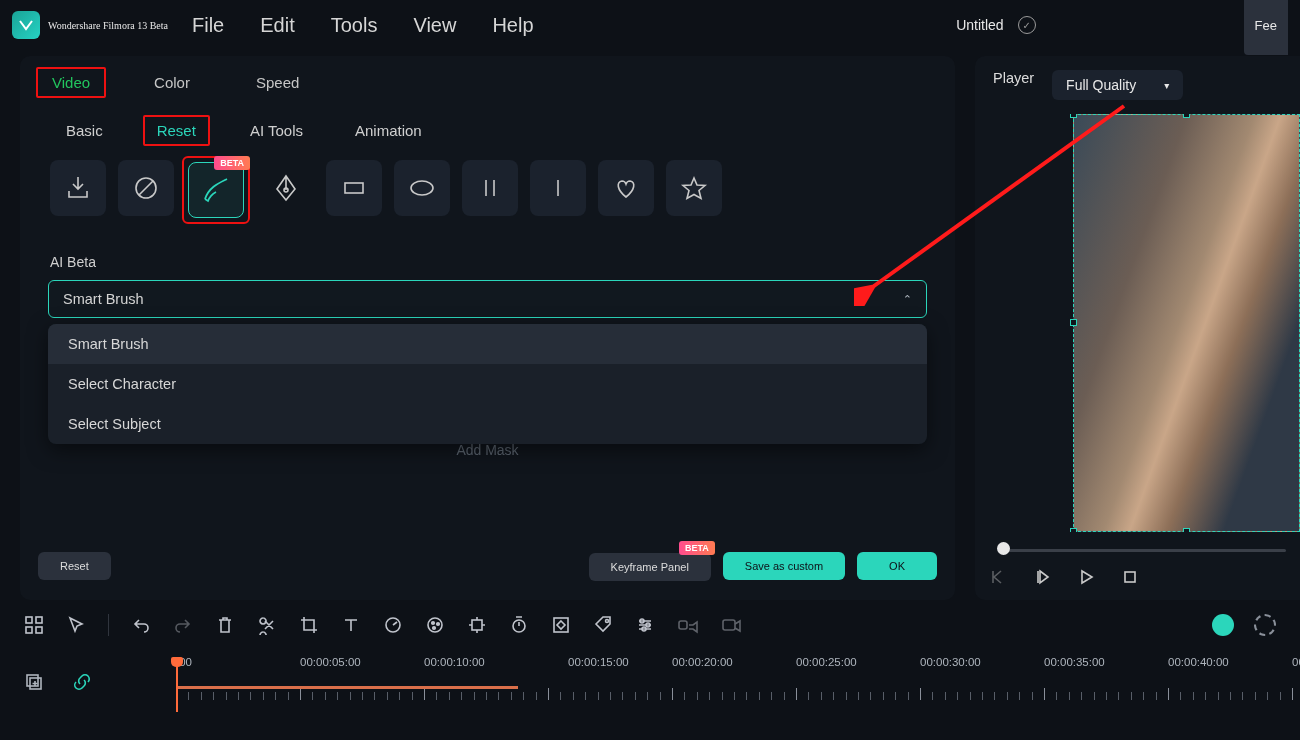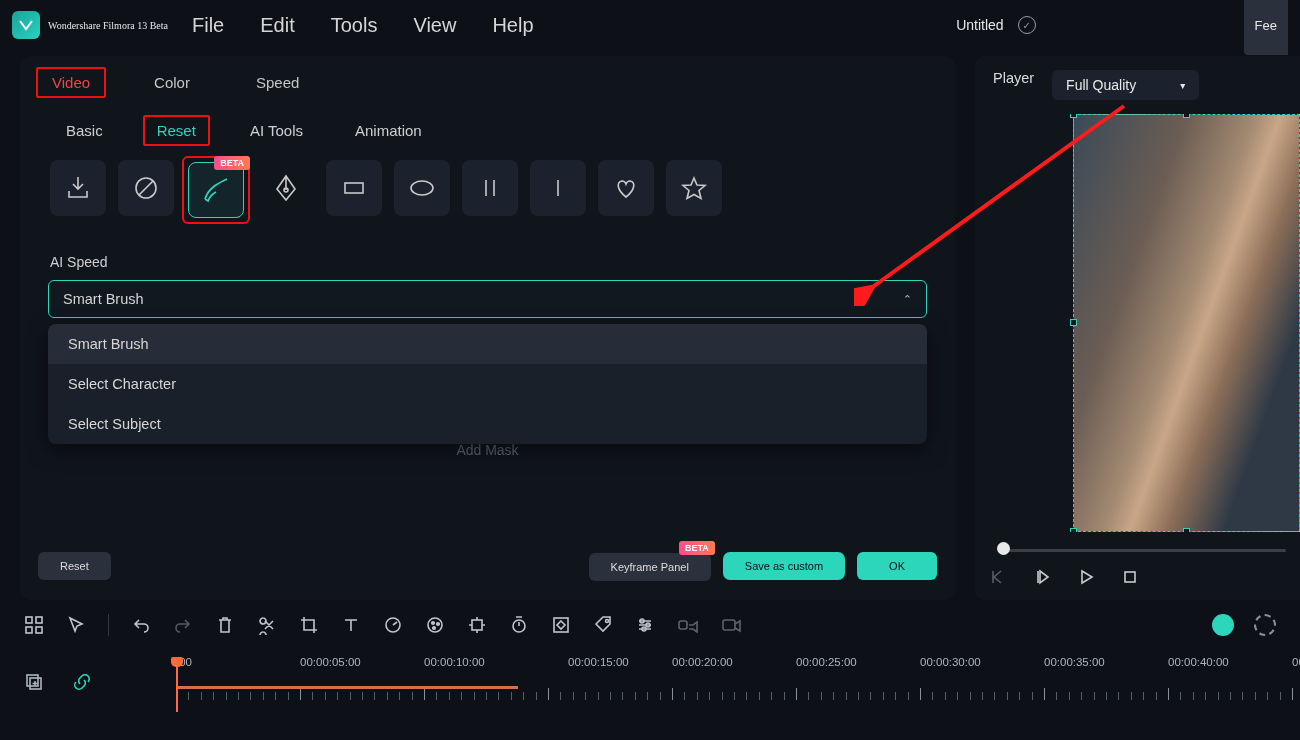--- a/index.html
+++ b/index.html
@@ -16,21 +16,21 @@
   .untitled { font-size: 14px; }
   .saved-icon { width:18px; height:18px; border:1.5px solid #9a9a9a; border-radius:50%; display:flex; align-items:center; justify-content:center; font-size:10px; color:#9a9a9a;}
   .feedback-btn { background:#2b313c; padding:22px 11px; border-radius:4px 0 0 4px; font-size:13px; }
 
   
   .main { display:flex; padding: 6px 0 0 20px; gap: 20px; height: 550px; }
   .panel { width: 935px; background: #10151c; border-radius: 10px; display:flex; flex-direction:column; }
 
   .tabrow { display:flex; align-items:center; gap:0; padding: 0 16px; height:52px; }
   .tab { padding: 8px 18px; font-size:15px; color:#c6c6c6; cursor:pointer; border-radius:4px; }
-  .tab.active { color:#ef4444; }
+  .tab.active { color:#22c55e; }
   .tab-hl { border:2.5px solid #e11; padding:5px 14px; border-radius:2px; }
   .tab + .tab { margin-left: 30px; }
 
   .subtabrow { display:flex; align-items:center; gap: 28px; padding: 0 34px; height: 44px; }
   .subtab { font-size:15px; color:#cfcfcf; cursor:pointer; padding:5px 12px; }
   .subtab.active { color:#2bd6bb; }
   .subtab-hl { border:2.5px solid #e11; border-radius:2px; }
 
   .shape-row { display:flex; gap:12px; padding: 8px 30px 4px; }
   .shape-btn { width:56px; height:56px; background:#1b222d; border-radius:8px; display:flex; align-items:center; justify-content:center; position:relative; cursor:pointer; }
@@ -49,28 +49,28 @@
   .drop-item.hl { background:#262d38; }
   .drop-item + .drop-item { border-top:none; }
   .add-mask-hidden { text-align:center; margin-top:-2px; color:#5b646f; font-size:14px; position:relative; z-index:1;}
 
   .footer { margin-top:auto; display:flex; align-items:center; padding: 0 18px 20px; gap:12px; }
   .btn { padding: 8px 22px; border-radius:6px; font-size:11px; cursor:pointer; }
   .btn-reset { background:#2b313c; color:#ddd; }
   .spacer { flex:1; }
   .kf-wrap { position:relative; }
   .btn-kf { background:#2b313c; color:#ddd; }
-  .btn-save { background:#2bd6bb; color:#0d1117; font-weight:500;border-radius:7px; }
+  .btn-save { background:#2bd6bb; color:#0d1117; font-weight:500; }
   .btn-ok { background:#2bd6bb; color:#0d1117; font-weight:500; padding:8px 32px; }
 
   
   .player { flex:1; display:flex; flex-direction:column; background:#10151c; border-radius:10px 0 0 10px; }
   .player-head { display:flex; align-items:flex-start; gap: 18px; padding: 14px 18px; }
   .player-head span.lbl { font-size:14.5px; color:#dcdcdc; }
-  .quality-dd { background:#1b222d; border-radius:6px; padding:7px 14px; display:flex; align-items:center; gap: 44px; font-size:14px; cursor:pointer; }
+  .quality-dd { background:#1b222d; border-radius:6px; padding:7px 14px; display:flex; align-items:center; gap: 28px; font-size:14px; cursor:pointer; }
   .preview { flex:1; margin: 0 0 0 8px; position:relative; overflow:hidden; }
   .preview-img { position:absolute; left:90px; top:0; right:0; bottom:0; background: linear-gradient(110deg,#3a4a58 0%, #6b5d54 30%, #a28971 48%, #c9a688 55%, #8d6f58 65%, #2f3946 80%); border:1.5px dashed #2bd6bb; }
   .handle { width:7px; height:7px; border:1.5px solid #2bd6bb; background:#10151c; position:absolute; }
   .progress { margin: 14px 14px 6px; position:relative; height:6px; }
   .progress::before { content:""; position:absolute; left:14px; right:0; top:50%; height:3px; background:#3a3f48; border-radius:2px; }
   .progress-knob { width:13px; height:13px; background:#e8e8e8; border-radius:50%; position:absolute; left:8px; top:-4px; }
   .controls { display:flex; gap:26px; padding: 10px 14px 14px; align-items:center; }
   .controls svg { stroke:#c9c9c9; fill:none; stroke-width:1.6; cursor:pointer;}
 
   
@@ -188,21 +188,21 @@
             <path d="M15 24 C6 17 5 9 11 8 c3 0 4 3 4 3 s1 -3 4 -3 c6 1 5 9 -4 16 z"></path>
           </svg>
         </div>
       <div class="shape-btn">
           <svg width="30" height="30" viewBox="0 0 30 30">
             <path d="M15 5 l3 7 l8 .5 l-6 5 l2 8 l-7 -4 l-7 4 l2 -8 l-6 -5 l8 -.5 z"></path>
           </svg>
         </div>
     </div>
 
-    <div class="section-label">AI Speed</div>
+    <div class="section-label">AI Beta</div>
     <div class="dropdown">
       <span class="val">Smart Brush</span>
       <span class="chev">⌃</span>
     </div>
     <div class="drop-list">
       <div class="drop-item hl">Smart Brush</div>
       <div class="drop-item">Select Character</div>
       <div class="drop-item">Select Subject</div>
     </div>
     <div class="add-mask-hidden">Add Mask</div>

